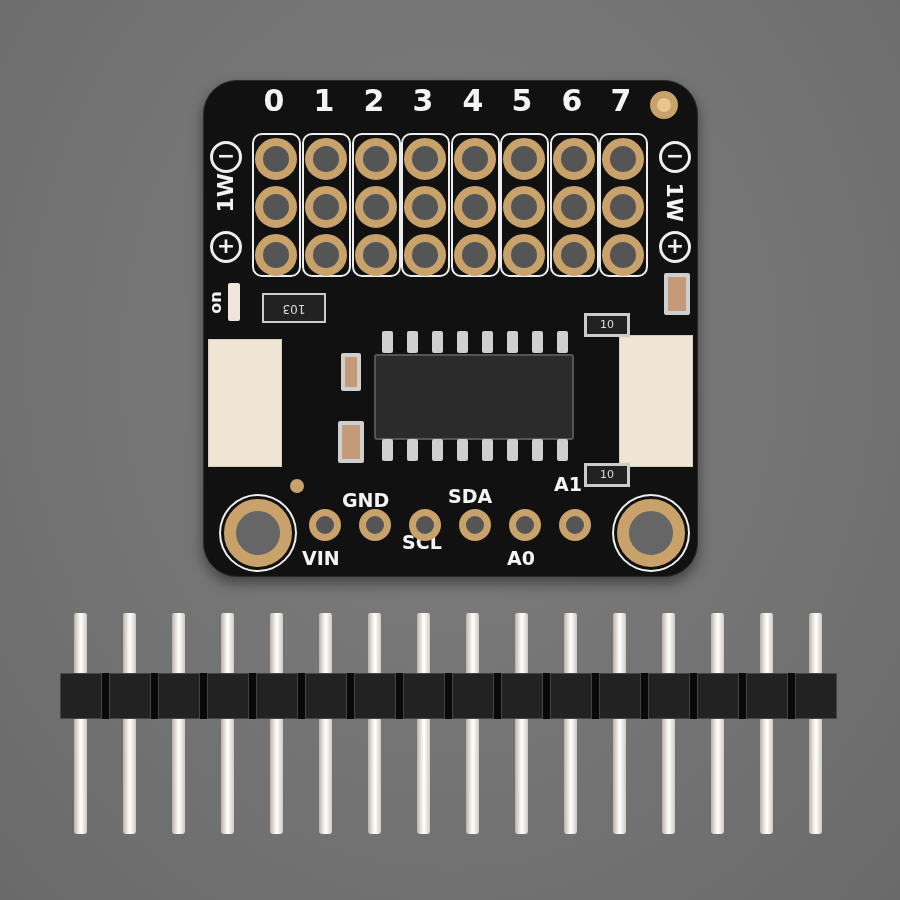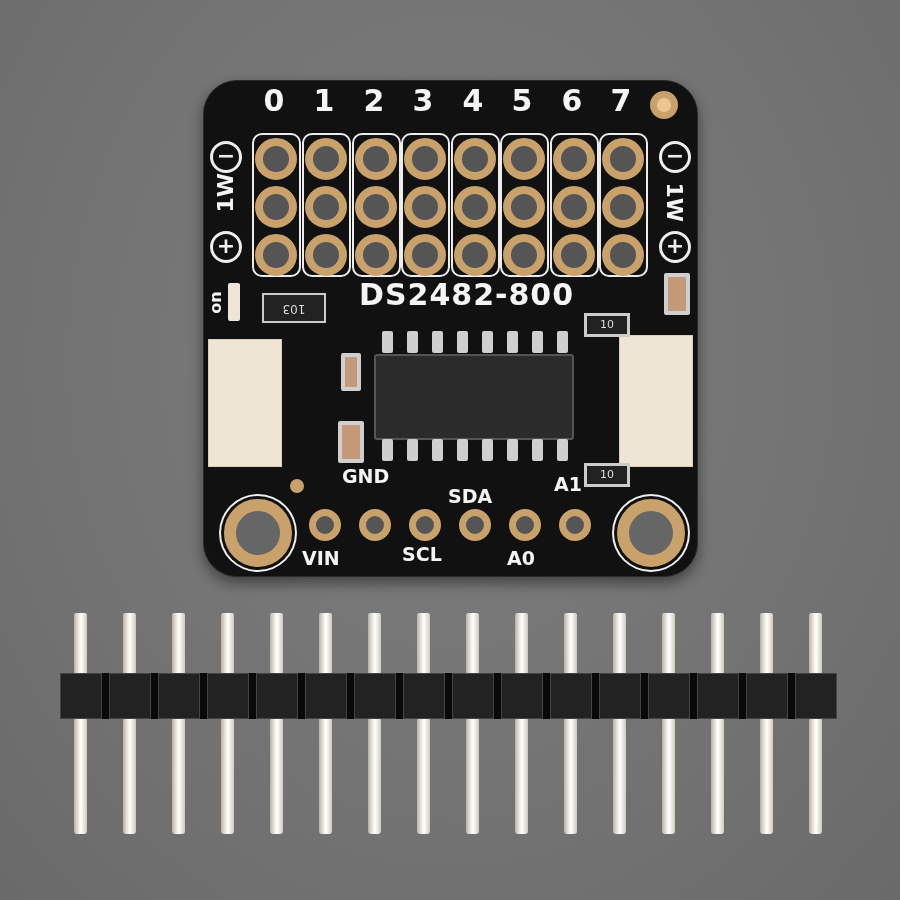--- a/index.html
+++ b/index.html
@@ -85,21 +85,20 @@
     <div class="pad" style="left:1px;top:99px"></div>
   </div>
 
   <div class="circ" style="left:6px;top:60px">−</div>
   <div class="silk side" style="left:6px;top:104px;transform:rotate(-90deg);transform-origin:center;width:30px;text-align:center;">1W</div>
   <div class="circ" style="left:6px;top:150px">+</div>
   <div class="circ" style="left:455px;top:60px">−</div>
   <div class="silk side" style="left:455px;top:104px;transform:rotate(90deg);width:30px;text-align:center;">1W</div>
   <div class="circ" style="left:455px;top:150px">+</div>
 
-  <div class="silk title">DS2482-800</div>
 
   <div class="silk" style="left:0px;top:212px;font-size:16px;transform:rotate(-90deg);">on</div>
   <div style="position:absolute;left:24px;top:202px;width:12px;height:38px;background:#eee6d8;border-radius:2px;"></div>
 
   <div style="position:absolute;left:58px;top:212px;width:60px;height:26px;background:#222;border:2px solid #ccc;color:#ddd;font-size:12px;text-align:center;line-height:24px;transform:rotate(180deg);">103</div>
 
   <div class="conn" style="left:4px;top:258px;width:72px;height:126px;"></div>
   <div class="conn" style="left:415px;top:254px;width:72px;height:130px;"></div>
 
   <div class="cap" style="left:137px;top:272px;width:12px;height:30px;"></div>
@@ -124,25 +123,25 @@
   <div class="leg" style="left:278px;top:358px"></div>
   <div class="leg" style="left:303px;top:358px"></div>
   <div class="leg" style="left:328px;top:358px"></div>
   <div class="leg" style="left:353px;top:358px"></div>
 
   <div style="position:absolute;left:86px;top:398px;width:14px;height:14px;border-radius:50%;background:#c9a26b;"></div>
 
   <div class="mh" style="left:20px;top:418px"></div>
   <div class="mh" style="left:413px;top:418px"></div>
 
-  <div class="silk lbl" style="left:138px;top:384px">GND</div>
+  <div class="silk lbl" style="left:138px;top:408px">GND</div>
   <div class="silk lbl" style="left:244px;top:404px">SDA</div>
   <div class="silk lbl" style="left:350px;top:392px">A1</div>
   <div class="silk lbl" style="left:98px;top:466px">VIN</div>
-  <div class="silk lbl" style="left:198px;top:462px">SCL</div>
+  <div class="silk lbl" style="left:198px;top:450px">SCL</div>
   <div class="silk lbl" style="left:303px;top:466px">A0</div>
 
   <div class="pad padsm" style="left:105px;top:428px"></div>
   <div class="pad padsm" style="left:155px;top:428px"></div>
   <div class="pad padsm" style="left:205px;top:428px"></div>
   <div class="pad padsm" style="left:255px;top:428px"></div>
   <div class="pad padsm" style="left:305px;top:428px"></div>
   <div class="pad padsm" style="left:355px;top:428px"></div>
 </div>
 

